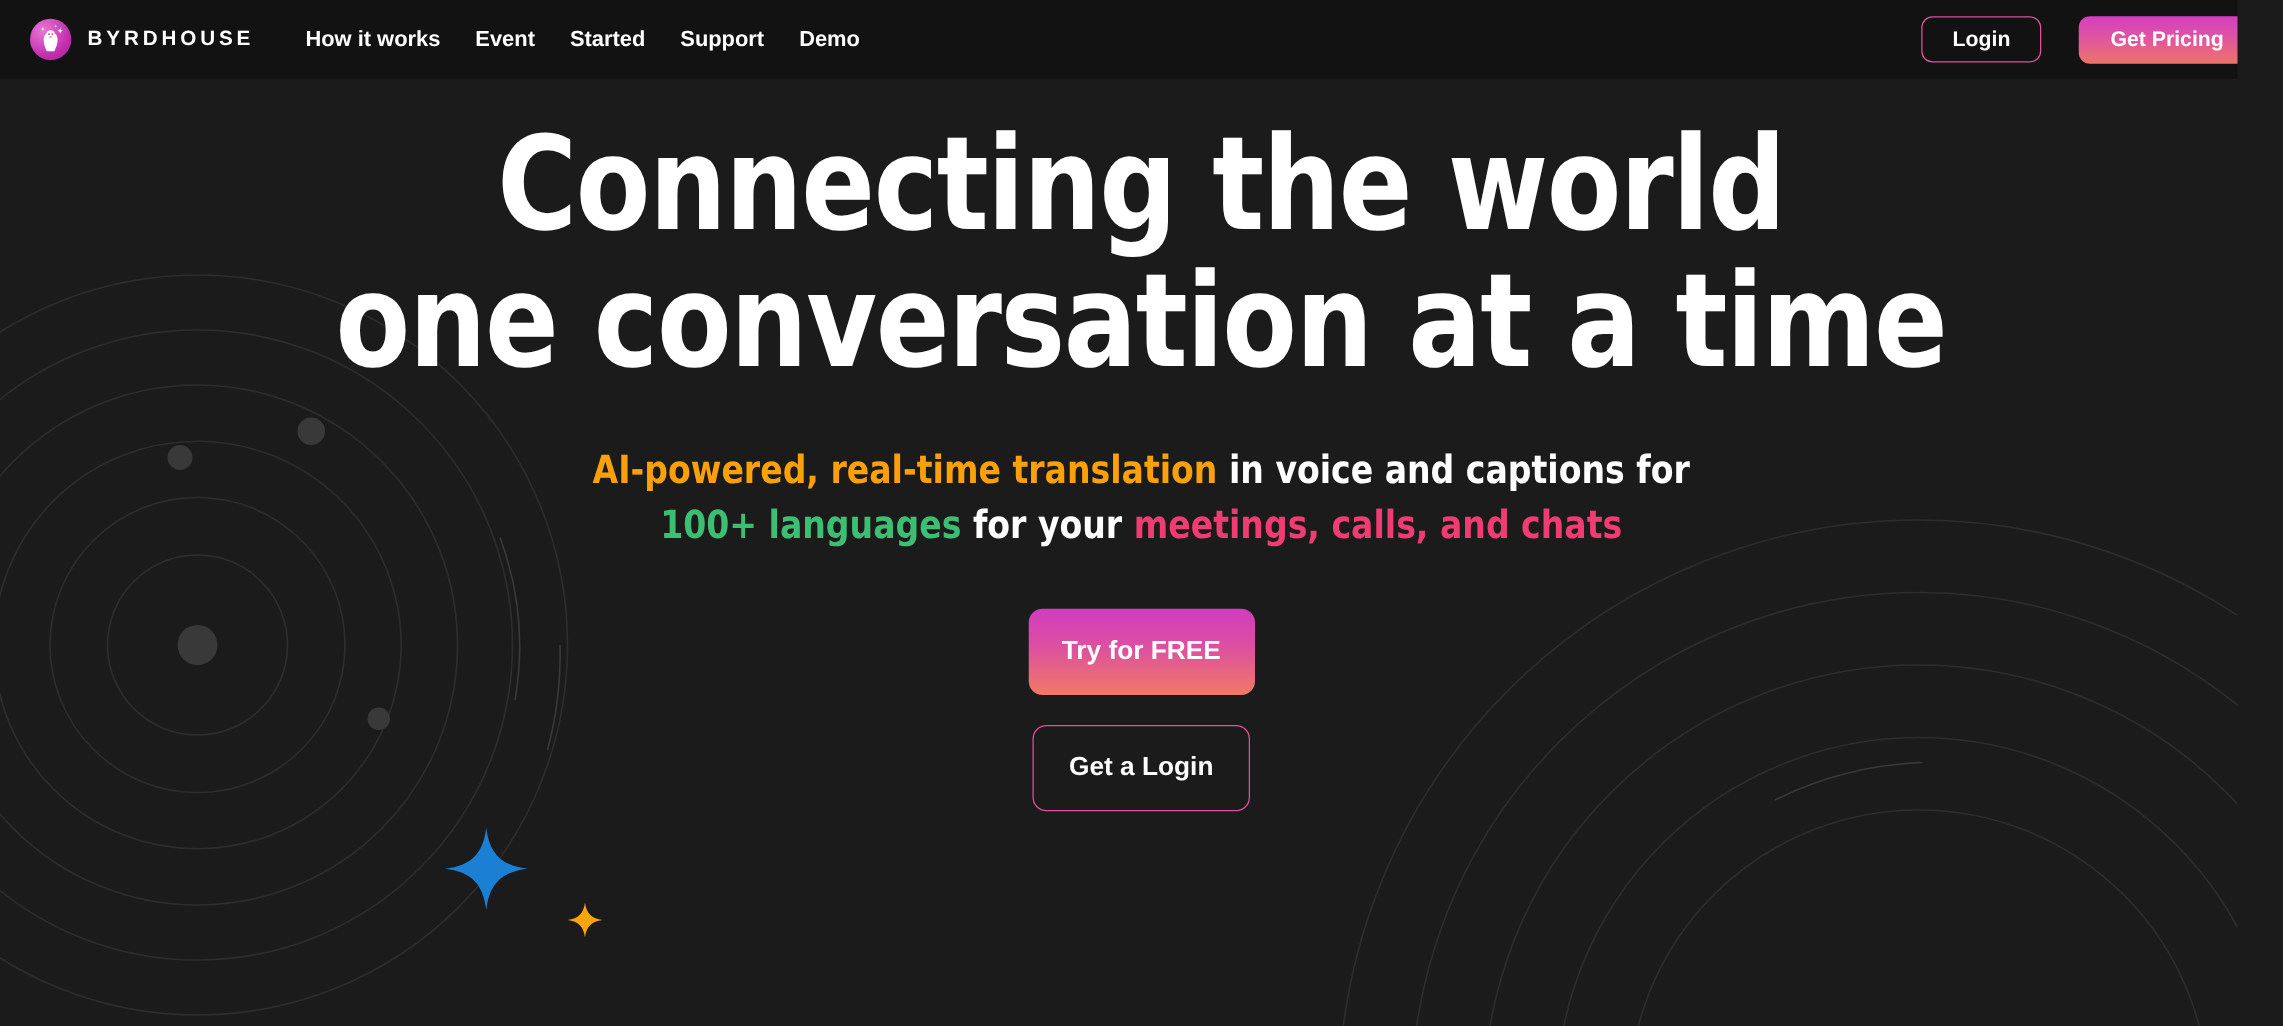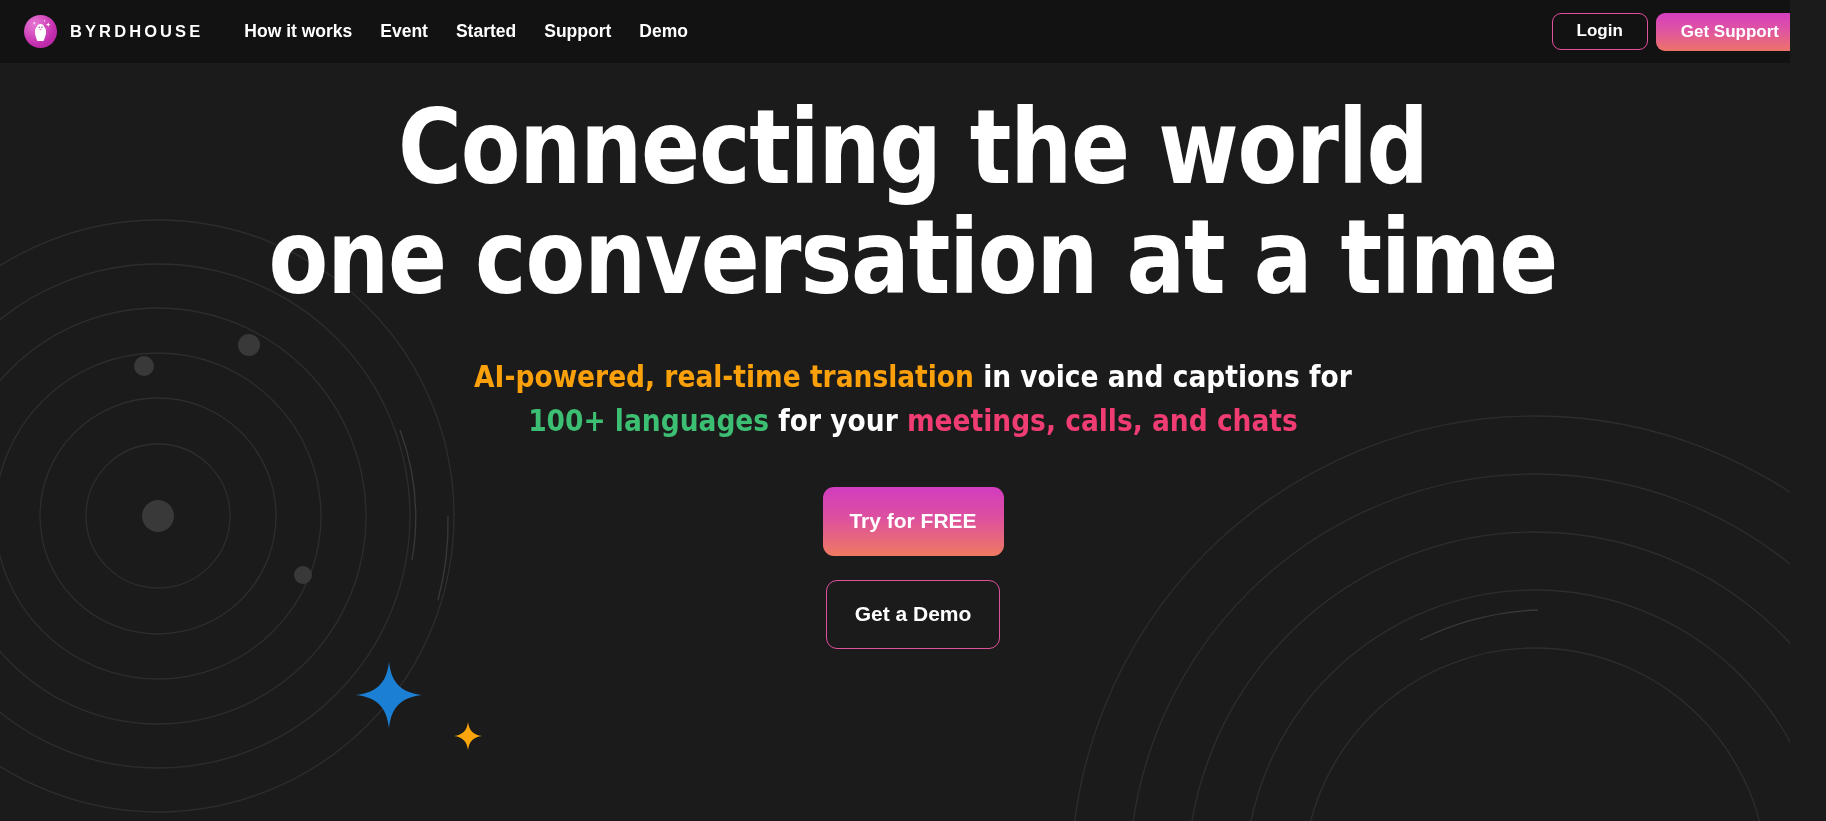--- a/index.html
+++ b/index.html
@@ -34,21 +34,21 @@
     color:#ffffff; font-size:16.5px; font-weight:700;
     letter-spacing:3.1px;
   }
   .nav { display:flex; align-items:flex-end; gap:0; }
   .nav a {
     color:#ffffff; text-decoration:none;
     font-size:17.5px; font-weight:700;
     padding:0 14px; white-space:nowrap;
   }
   .header-spacer { flex:1 1 auto; }
-  .header-actions { display:flex; align-items:flex-start; gap:8px;margin-left:44px; }
+  .header-actions { display:flex; align-items:center; gap:30px;margin-left:44px; }
   .btn-login {
     display:flex; align-items:center; justify-content:center;
     height:37px; padding:0 24px;
     border:1.4px solid #e0509b; border-radius:9px;
     background:transparent; color:#ffffff;
     font-size:17px; font-weight:700;
     font-family:"Liberation Sans", sans-serif;
     cursor:pointer; white-space:nowrap;
   }
   .btn-getstarted {
@@ -186,39 +186,39 @@
       <a href="#">Event</a>
       <a href="#">Started</a>
       <a href="#">Support</a>
       <a href="#">Demo</a>
     </nav>
 
     <div class="header-spacer"></div>
 
     <div class="header-actions">
       <button class="btn-login">Login</button>
-      <button class="btn-getstarted">Get Support</button>
+      <button class="btn-getstarted">Get Pricing</button>
     </div>
   </header>
 
   <section class="hero">
 
     <h1 class="headline">
       <span class="l1">Connecting the world</span>
       <span class="l2">one conversation at a time</span>
     </h1>
 
     <p class="subhead">
       <span class="c-orange">AI-powered, real-time translation</span><span class="c-white"> in voice and captions for</span><br>
       <span class="c-green">100+ languages</span><span class="c-white"> for your </span><span class="c-pink">meetings, calls, and chats</span>
     </p>
 
     <div class="cta-row">
       <button class="btn-try">Try for FREE</button>
-      <button class="btn-demo">Get a Demo</button>
+      <button class="btn-demo">Get a Login</button>
     </div>
 
   </section>
 
   <svg class="star star-blue" width="68" height="68" viewBox="0 0 68 68">
     <path d="M34 1 C36.5 22 46 31.5 67 34 C46 36.5 36.5 46 34 67 C31.5 46 22 36.5 1 34 C22 31.5 31.5 22 34 1 Z" fill="#1b7fd4"></path>
   </svg>
   <svg class="star star-orange" width="30" height="30" viewBox="0 0 30 30">
     <path d="M15 1 C16.2 9.8 20.2 13.8 29 15 C20.2 16.2 16.2 20.2 15 29 C13.8 20.2 9.8 16.2 1 15 C9.8 13.8 13.8 9.8 15 1 Z" fill="#f9a50b"></path>
   </svg>

